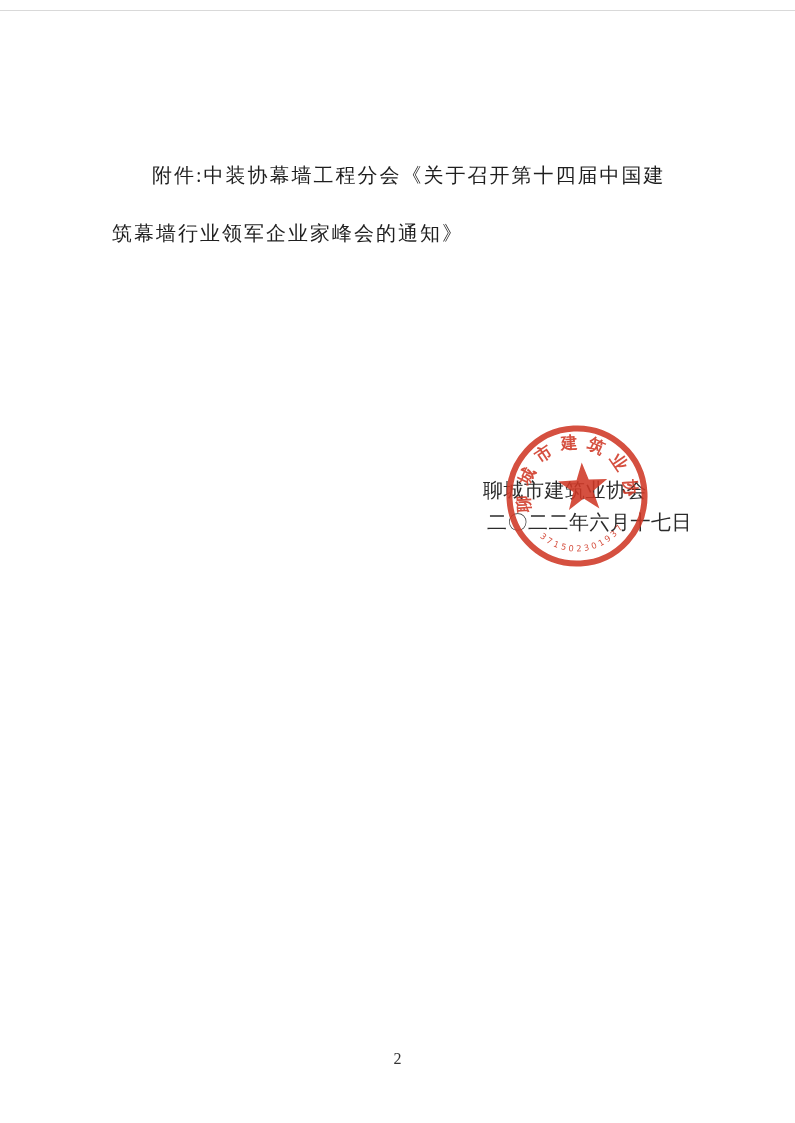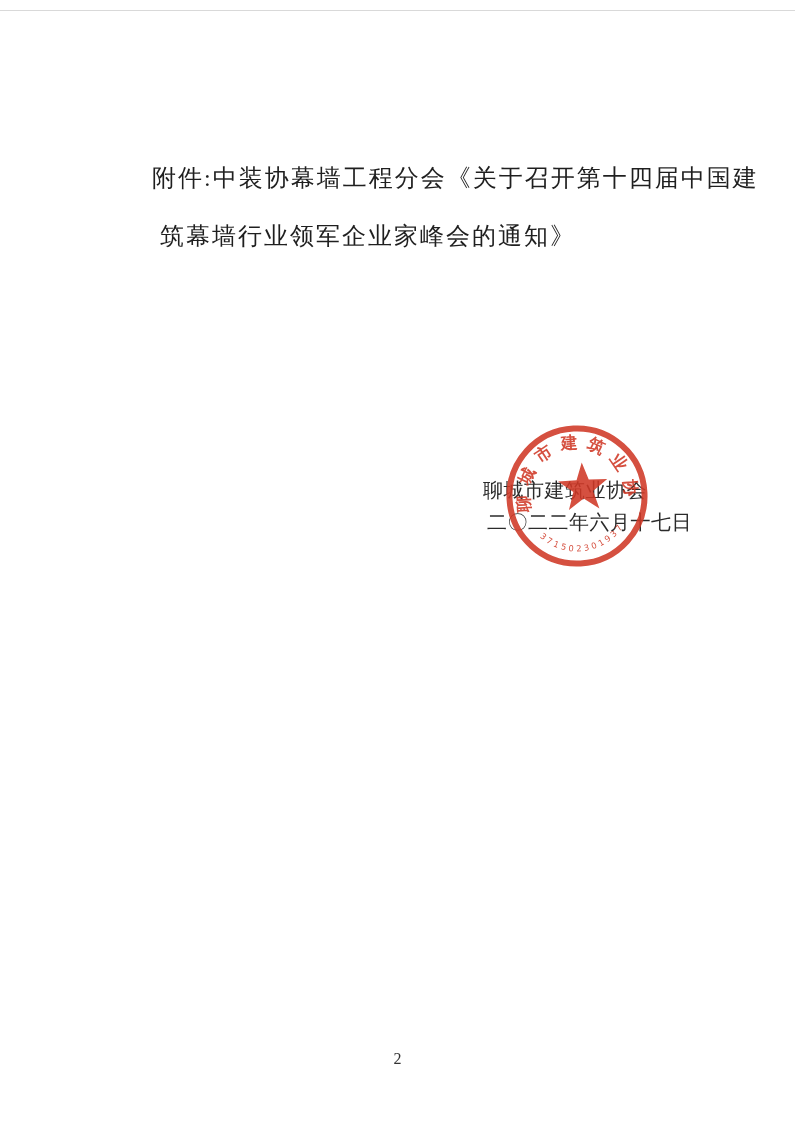--- a/index.html
+++ b/index.html
@@ -19,27 +19,27 @@
     position: absolute;
     top: 10px;
     left: 0;
     width: 795px;
     height: 1px;
     background: #d9d9d9;
   }
   .attachment-line {
     position: absolute;
     color: #1f1f1f;
-    font-size: 24px;
+    font-size: 20px;
     letter-spacing: 2px;
     white-space: nowrap;
     z-index: 1;
   }
   .attachment-line-1 { left: 152px; top: 162px; }
-  .attachment-line-2 { left: 112px; top: 220px; margin-left: 48px; }
+  .attachment-line-2 { left: 112px; top: 220px; }
 
   .signature-line {
     position: absolute;
     color: #2b2b2b;
     font-size: 20px;
     letter-spacing: 0.5px;
     white-space: nowrap;
     z-index: 1;
   }
   .signature-org  { left: 483px; top: 477px; }

